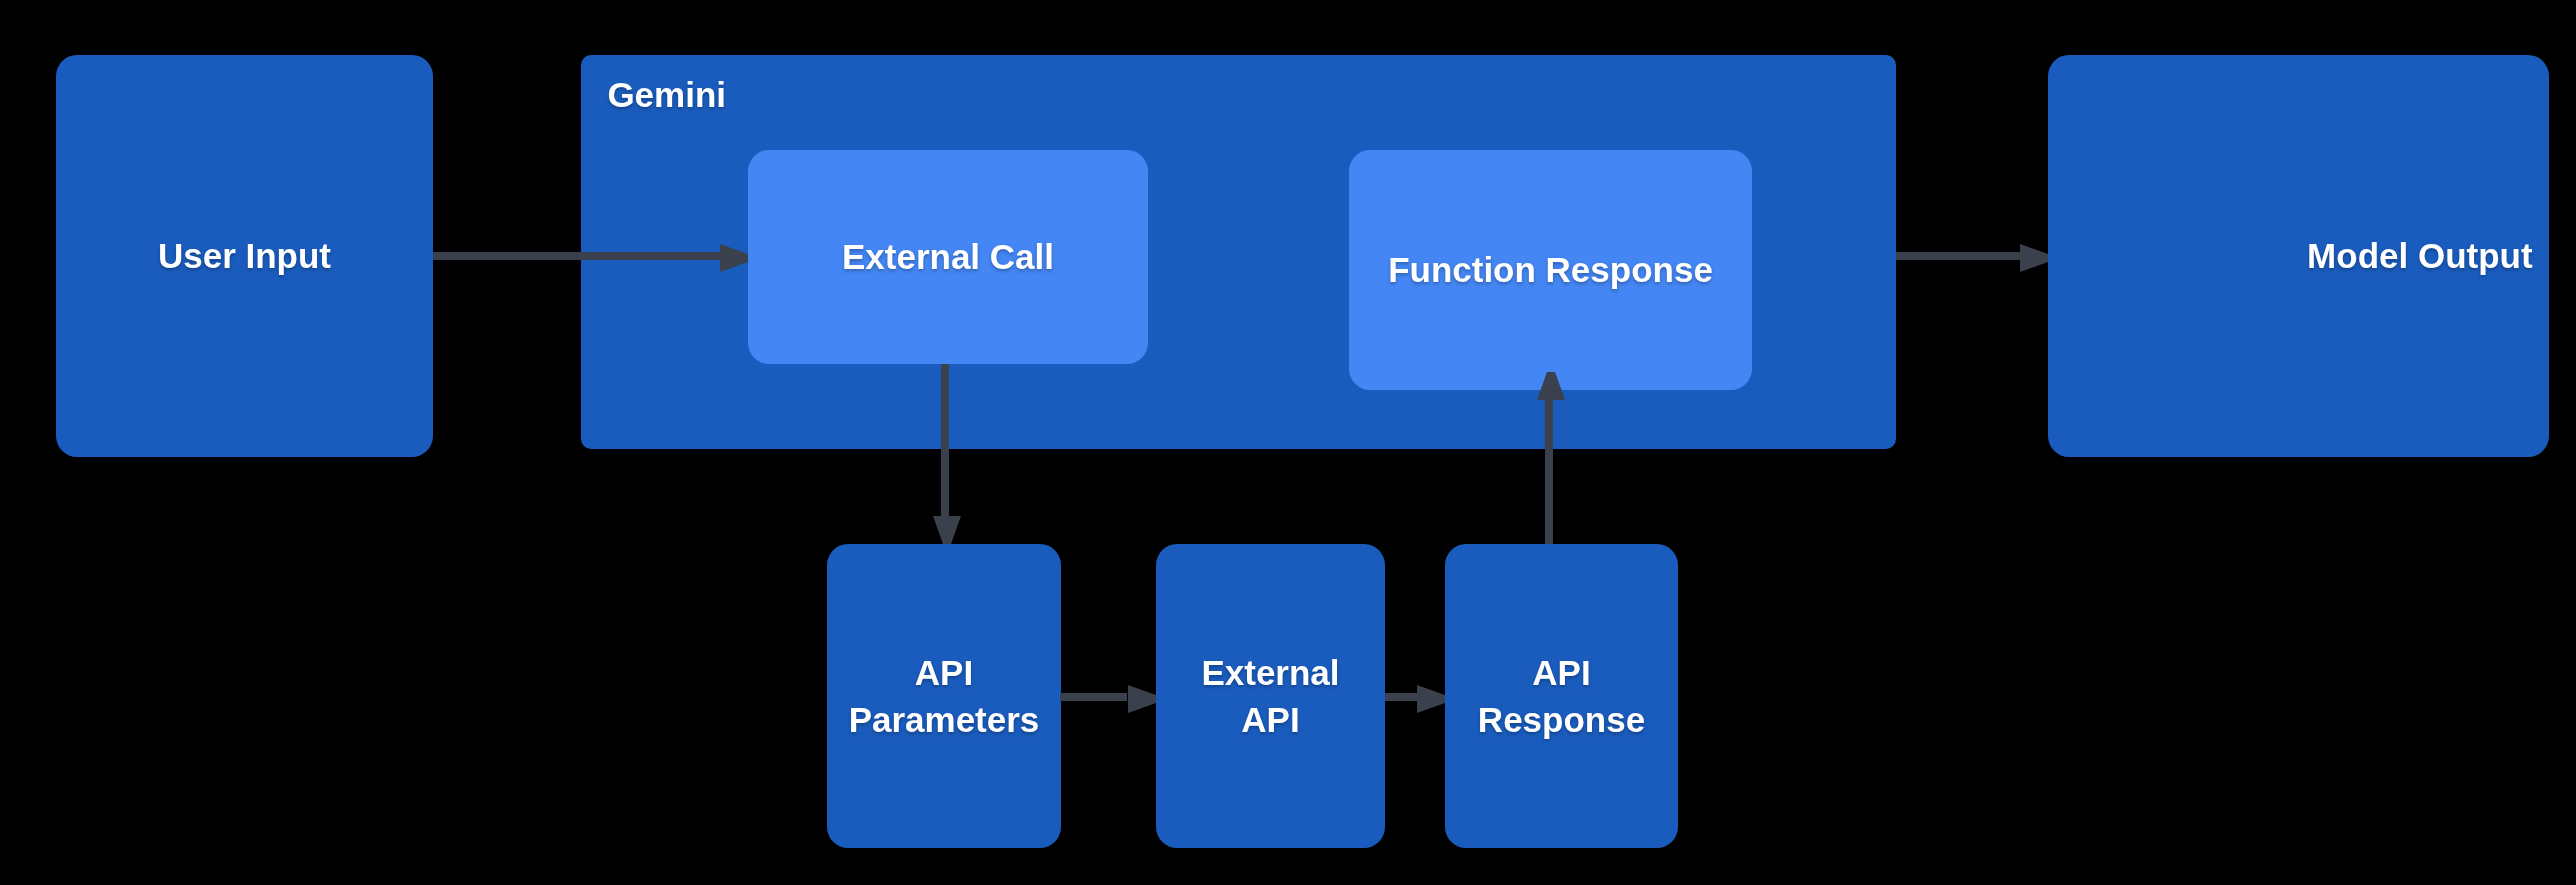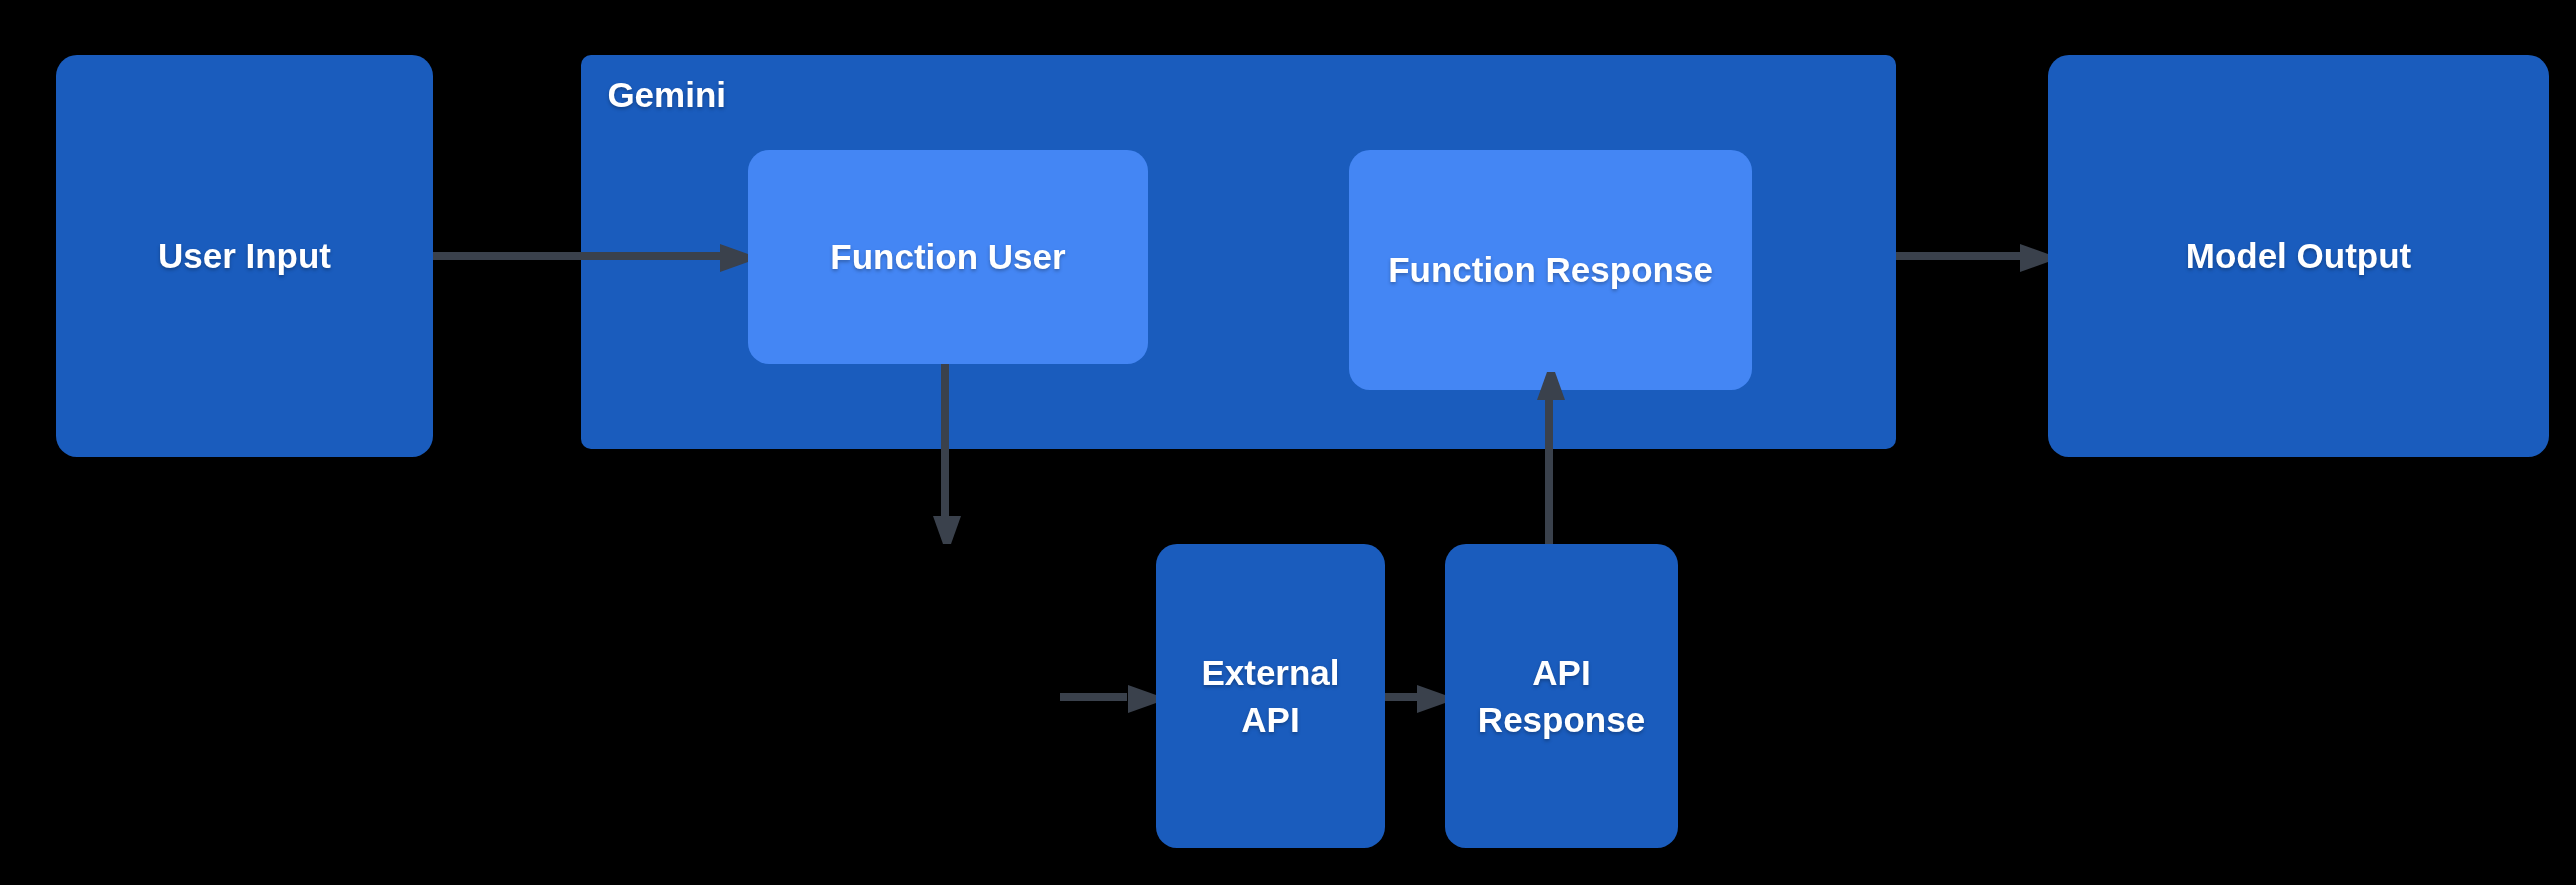--- a/index.html
+++ b/index.html
@@ -49,21 +49,21 @@
     font-size: 35px;
     font-weight: 700;
     text-shadow: 0 1.9px 3.7px rgba(0,0,0,0.28);
   }
 
   
   .n-user-input        { left:   48px; top:  47px; width:  377px; height: 402px; }
   .n-gemini            { left:  573px; top:  47px; width: 1315px; height: 394px; }
   .n-function-call     { left: 740px; top: 142px; width:  400px; height: 214px; }
   .n-function-response { left: 1341px; top: 142px; width:  403px; height: 240px; }
-  .n-model-output      { left: 2040px; top:  47px; width:  501px; height: 402px; }
+  .n-model-output      { left: 2040px; top:  47px; width:  501px; height: 402px; justify-content: flex-end; }
   .n-api-parameters    { left: 819px; top: 536px; width:  234px; height: 304px; }
   .n-external-api      { left: 1148px; top: 536px; width:  229px; height: 304px; }
   .n-api-response      { left: 1437px; top: 536px; width:  233px; height: 304px; }
 
   
   .shaft { position: absolute; background: var(--arrow); }
   .head  { position: absolute; width: 0; height: 0; }
   .head--right { border-top: 10.6px solid transparent; border-bottom: 10.6px solid transparent; border-left: 28px solid var(--arrow); }
   .head--down  { border-left: 10.6px solid transparent; border-right: 10.6px solid transparent; border-top:  28px solid var(--arrow); }
   .head--up    { border-left: 10.6px solid transparent; border-right: 10.6px solid transparent; border-bottom: 28px solid var(--arrow); }
@@ -94,31 +94,34 @@
 
   <div class="container-node n-gemini">
     <div class="container-label">Gemini</div>
   </div>
 
   <div class="node node--dark n-user-input">
     <span>User Input</span>
   </div>
 
   <div class="node node--light n-function-call">
-    <span>Function User</span>
+    <span>External Call</span>
   </div>
 
   <div class="node node--light n-function-response">
     <span>Function Response</span>
   </div>
 
   <div class="node node--dark n-model-output">
     <span>Model Output</span>
   </div>
 
+  <div class="node node--dark n-api-parameters">
+    <span>API Parameters</span>
+  </div>
 
   <div class="node node--dark n-external-api">
     <span>External API</span>
   </div>
 
   <div class="node node--dark n-api-response">
     <span>API Response</span>
   </div>
 
   <div>

